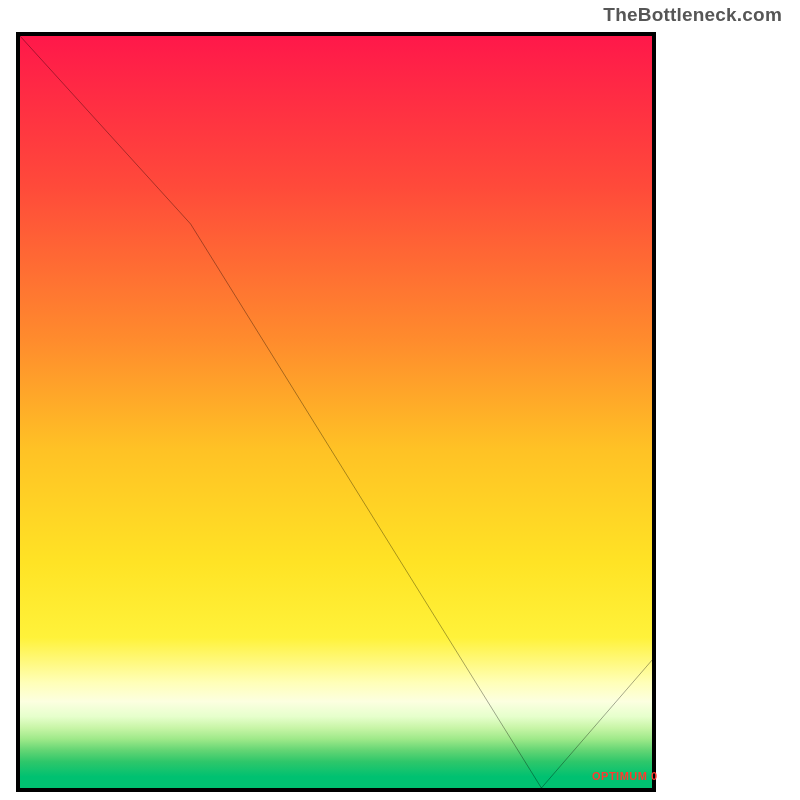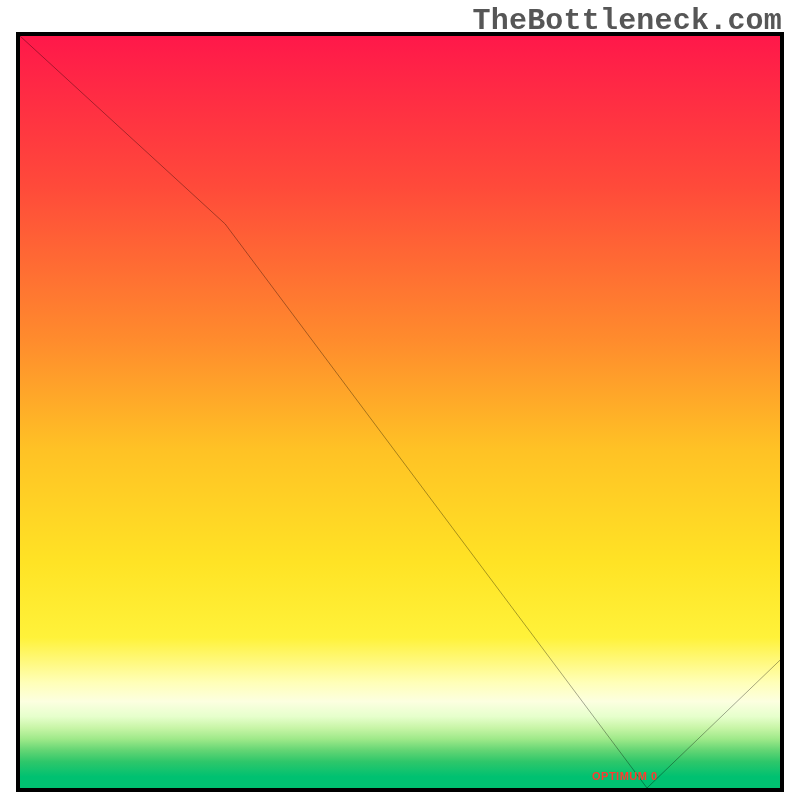--- a/index.html
+++ b/index.html
@@ -7,31 +7,31 @@
   .stage {
     position: relative;
     width: 800px;
     height: 800px;
     background: #fff;
   }
   .attribution {
     position: absolute;
     top: 4px;
     right: 18px;
-    font-family: Liberation Mono, monospace;
-    font-size: 30px;
+    font-family: Liberation Sans, sans-serif;
+    font-size: 19px;
     font-weight: 700;
     color: #565656;
     letter-spacing: 0.2px;
   }
   .panel {
     position: absolute;
     left: 16px;
     top: 32px;
-    width: 768px;
+    width: 640px;
     height: 760px;
     border: 4px solid #000;
     border-top: 4px solid #000;
   }
   .gradient-mask {
     position: absolute;
     inset: 0;
     overflow: hidden;
   }
   .gradient-inner {

